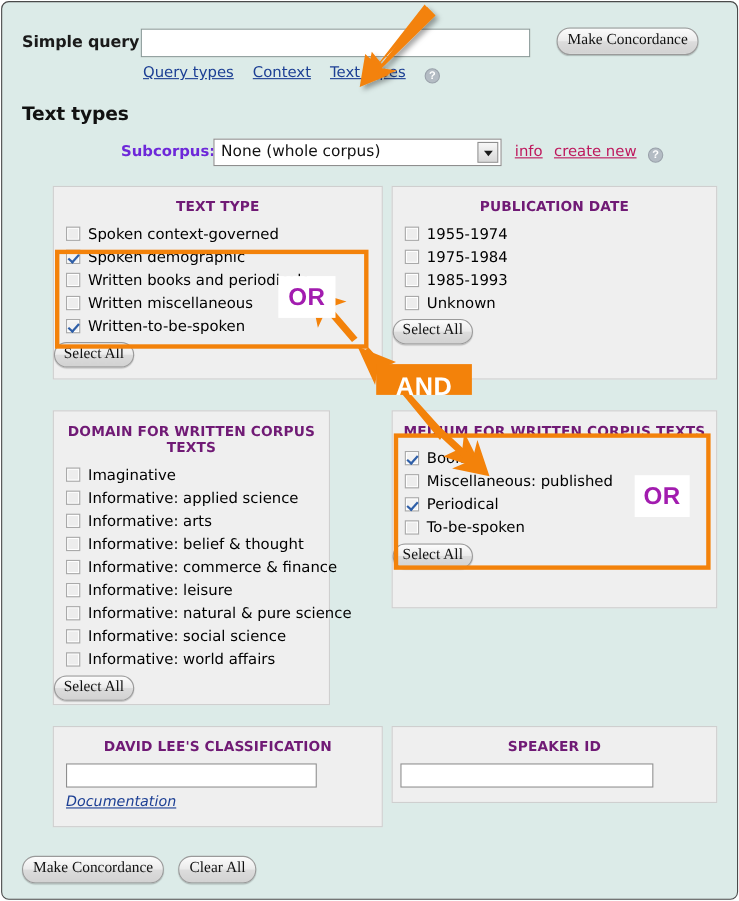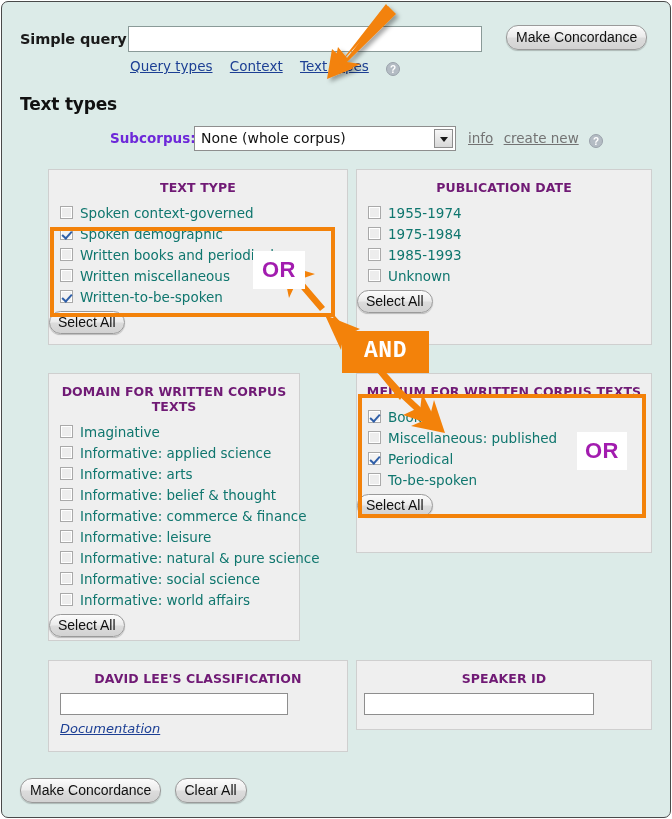--- a/index.html
+++ b/index.html
@@ -51,21 +51,21 @@
     height: 26px;
     background: #ffffff;
     border: 1px solid #8a9a98;
     box-sizing: border-box;
     font-family: "DejaVu Sans", sans-serif;
     font-size: 13px;
     padding: 0 4px;
     color: #1a1a1a;
   }
   .btn {
-    font-family: Liberation Sans, sans-serif;
+    font-family: Liberation Serif, serif;
     font-size: 14px;
     color: #101010;
     background: linear-gradient(to bottom, #fcfcfc 0%, #ebebeb 48%, #dcdcdc 52%, #d2d2d2 100%);
     border: 1px solid #9a9a9a;
     border-radius: 12px;
     padding: 3px 9px 4px 9px;
     box-shadow: 0 1px 1px rgba(0,0,0,0.22);
     cursor: pointer;
     line-height: 1.15;
   }
@@ -170,21 +170,21 @@
     border-right: 4px solid transparent;
     border-top: 5px solid #1a1a1a;
   }
   .subcorpus-links {
     position: absolute;
     left: 358px;
     top: 4px;
     font-size: 13.5px;
   }
   .subcorpus-links a {
-    color: #737373;
+    color: #be185d;
     text-decoration: underline;
     margin-right: 6px;
     cursor: pointer;
   }
 
   
   .panel {
     position: absolute;
     background: #efefef;
     border: 1px solid #cfcfcf;
@@ -228,21 +228,21 @@
     left: 3px;
     top: 1px;
     width: 4px;
     height: 8px;
     border: solid #2f5fa8;
     border-width: 0 2px 2px 0;
     transform: rotate(42deg);
   }
   .cb-label {
     font-size: 13.5px;
-    color: #0f766e;
+    color: #000000;
     white-space: nowrap;
     font-family: "DejaVu Sans", sans-serif;
   }
   .select-all {
     margin-top: 4px;
     font-size: 14px;
     padding: 2px 8px 3px 8px;
   }
 
   
@@ -312,24 +312,24 @@
     line-height: 38px;
   }
   #or-badge-texttype { left: 251px; top: 249px; width: 52px; height: 38px; }
   #or-badge-medium   { left: 575px; top: 430px; width: 50px; height: 38px; }
 
   .and-badge {
     position: absolute;
     left: 340px;
     top: 329px;
     width: 87px;
-    height: 42px;
+    height: 28px;
     background: #f3820a;
     color: #ffffff;
-    font-family: Liberation Mono, monospace;
+    font-family: Liberation Sans, sans-serif;
     font-weight: bold;
     font-size: 23px;
     letter-spacing: 0.5px;
     text-align: center;
     line-height: 40px;
   }
 </style>
 </head>
 <body>
 

